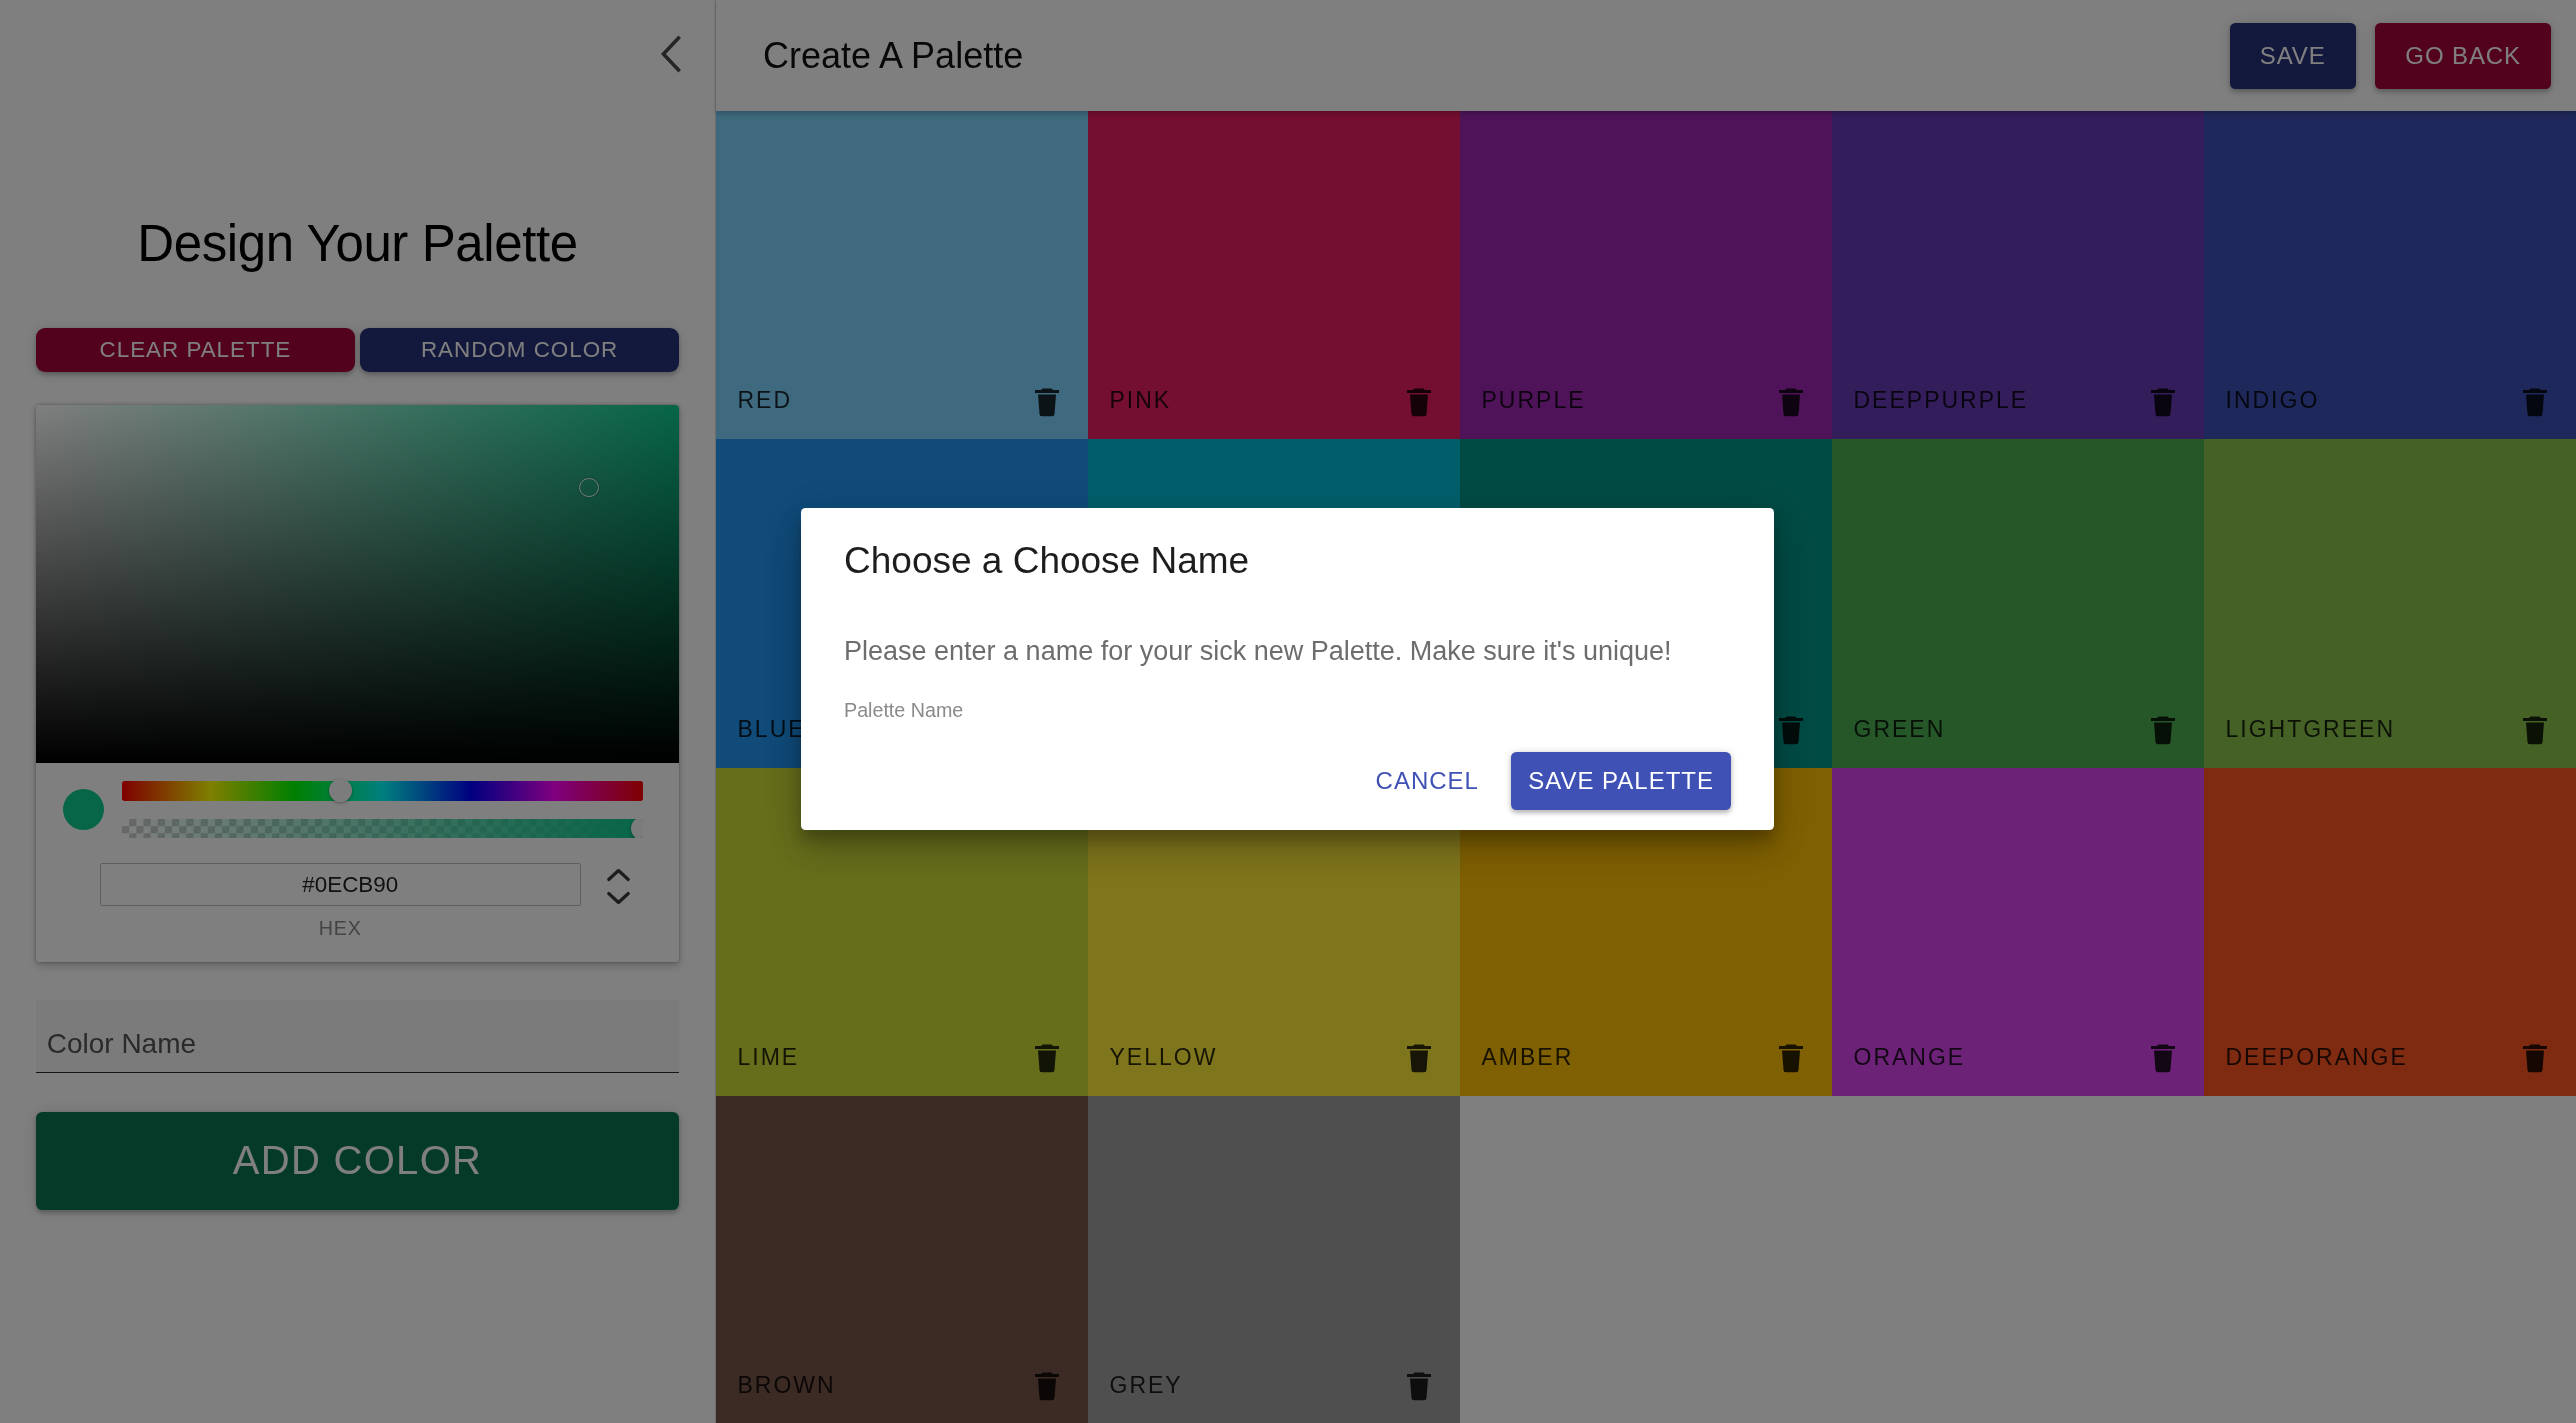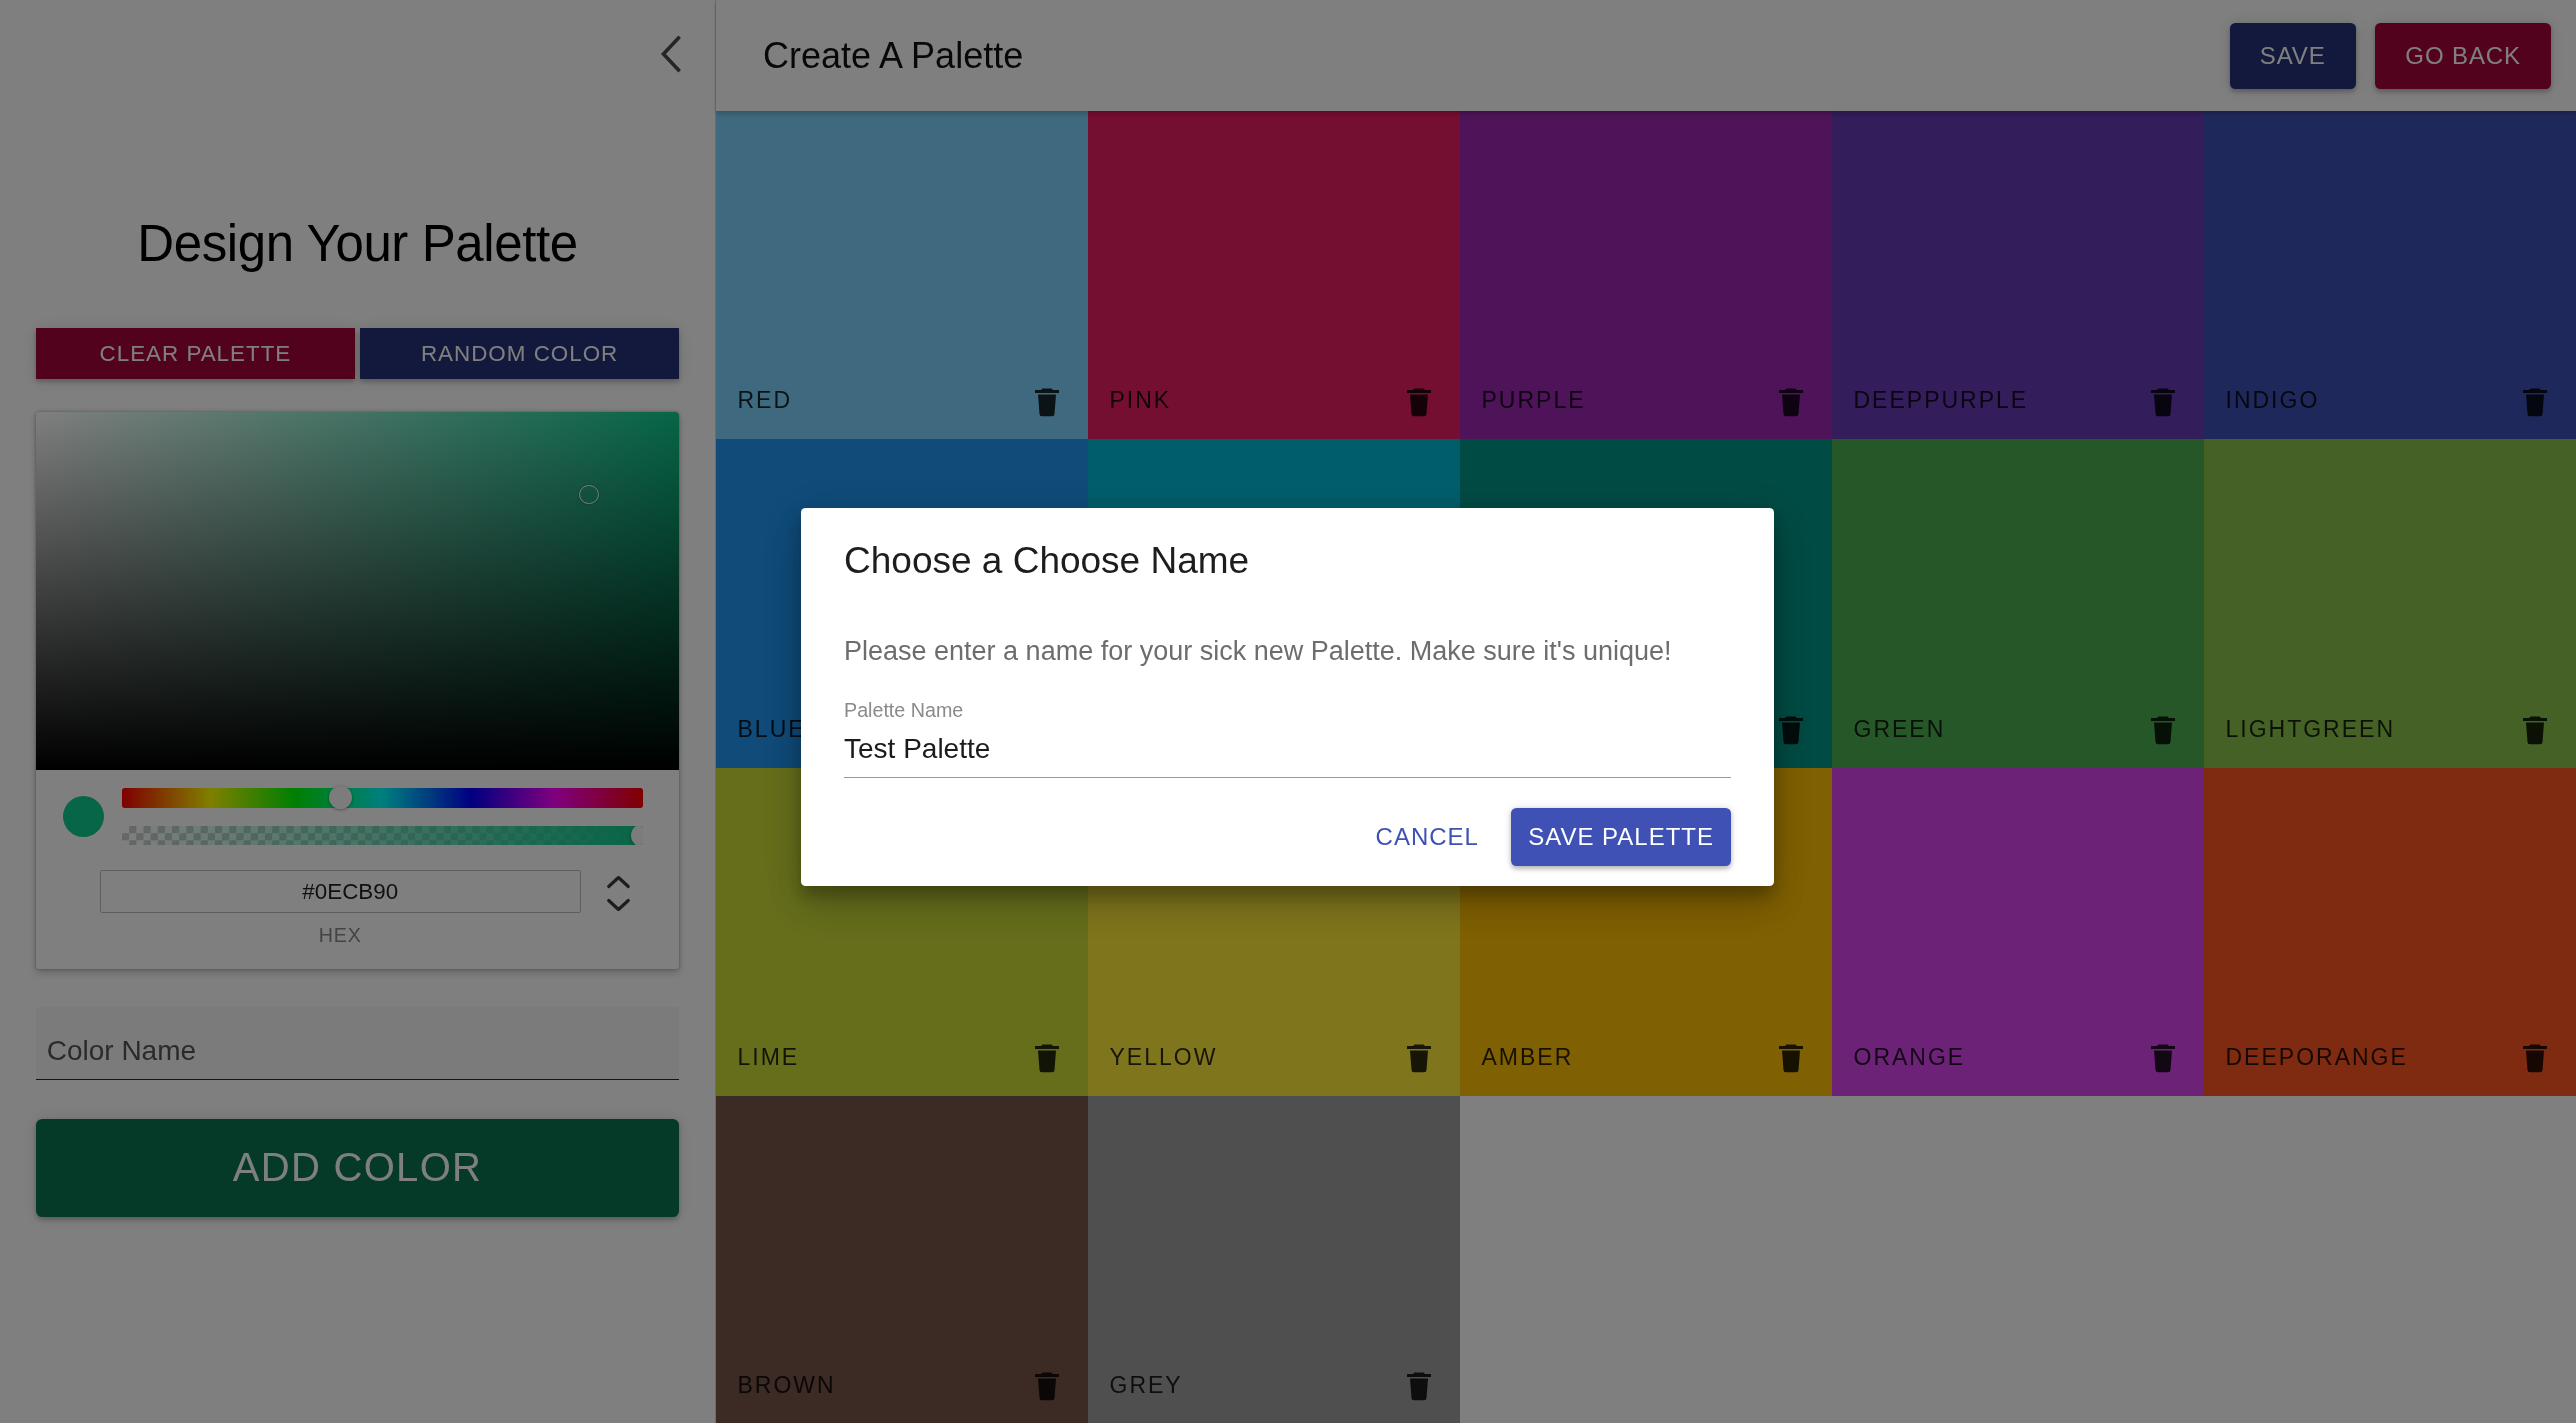--- a/index.html
+++ b/index.html
@@ -40,23 +40,23 @@
     margin-top: 107px;
   }
 
   .btn-row {
     display: flex;
     margin: 55px 36px 0 36px;
     gap: 5.4px;
   }
   .btn-row .mbtn {
     flex: 1 1 50%;
-    height: 51px;
+    height: 44px;
     border: none;
-    border-radius: 0;
+    border-radius: 9px;
     color: #fff;
     font-size: 22.4px;
     font-family: "Liberation Sans", sans-serif;
     letter-spacing: 1px;
     cursor: pointer;
     box-shadow: 0 2.7px 4.5px rgba(0,0,0,.22), 0 0.9px 16px rgba(0,0,0,.12);
   }
   .btn-clear { background: #A5053B; }
   .btn-random { background: #26317A; }
 
@@ -505,21 +505,20 @@
       </div>
   </section>
 
   <div class="scrim"></div>
 
   <div class="dialog" role="dialog">
     <div class="dlg-title">Choose a Choose Name</div>
     <div class="dlg-text">Please enter a name for your sick new Palette. Make sure it's unique!</div>
     <div class="dlg-field">
       <span class="dlg-field-label">Palette Name</span>
-      <input class="dlg-input" type="text" value="Test Palette" style="">
     </div>
     <div class="dlg-actions">
       <button class="dlg-cancel">CANCEL</button>
       <button class="dlg-save">SAVE PALETTE</button>
     </div>
   </div>
 
 </div>
 
 

